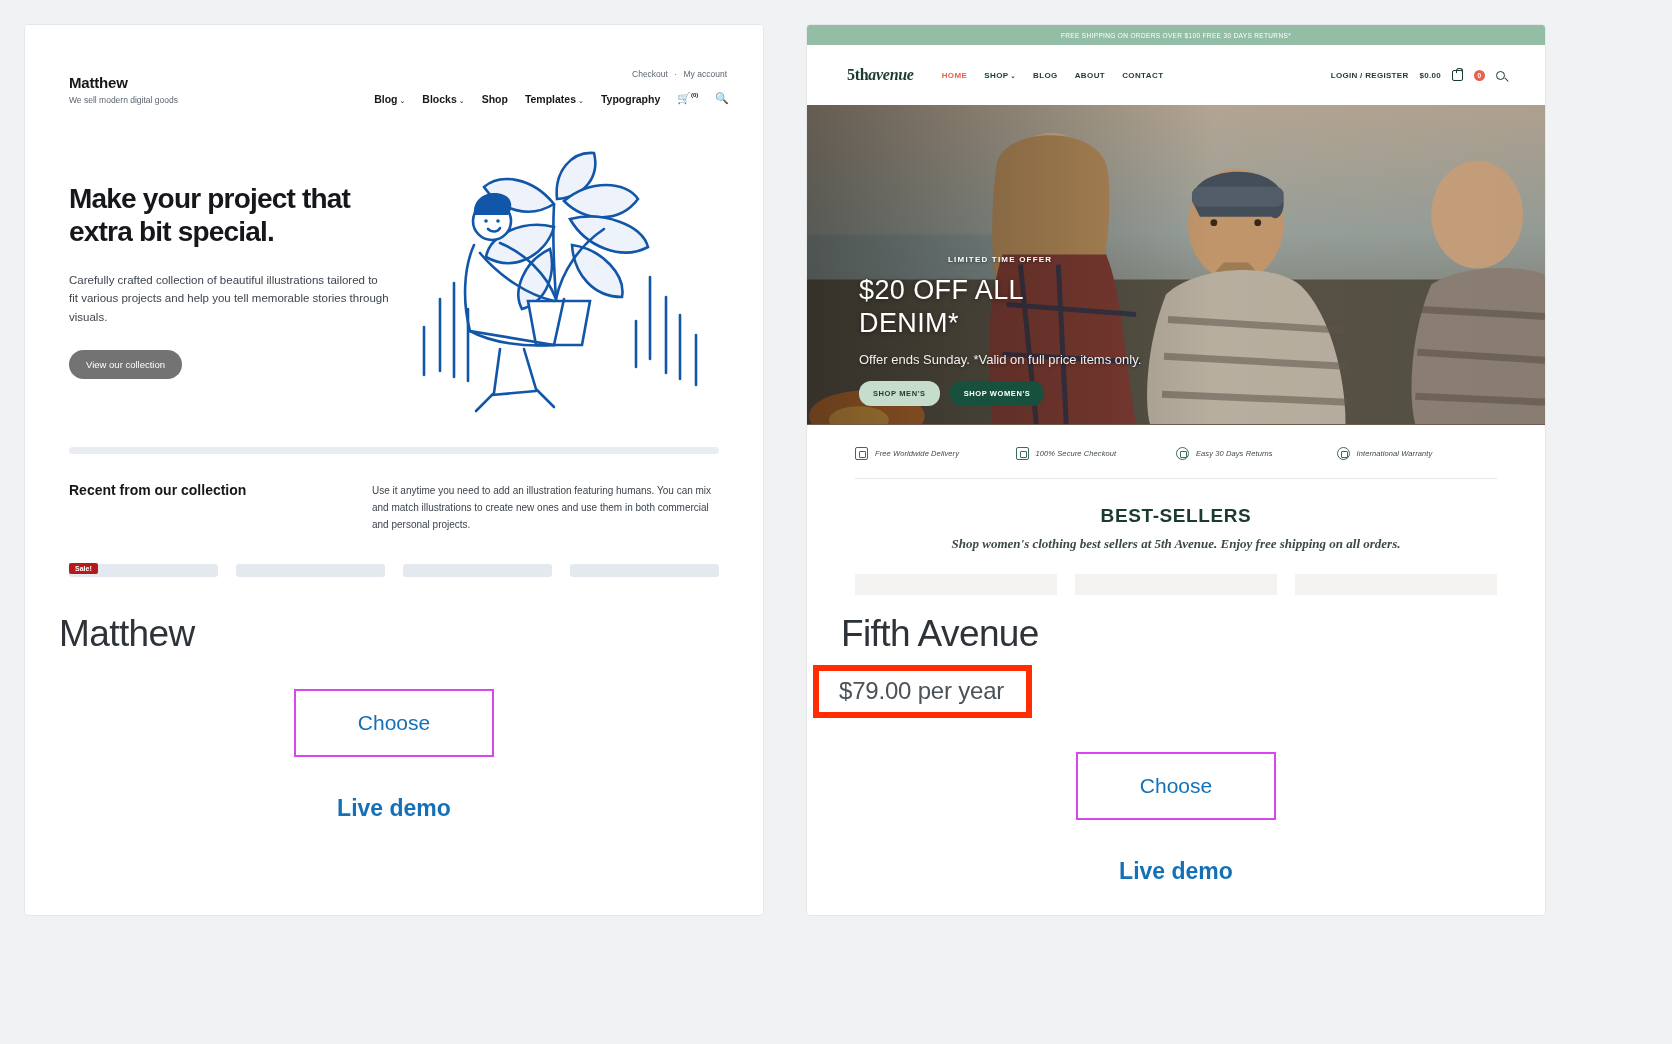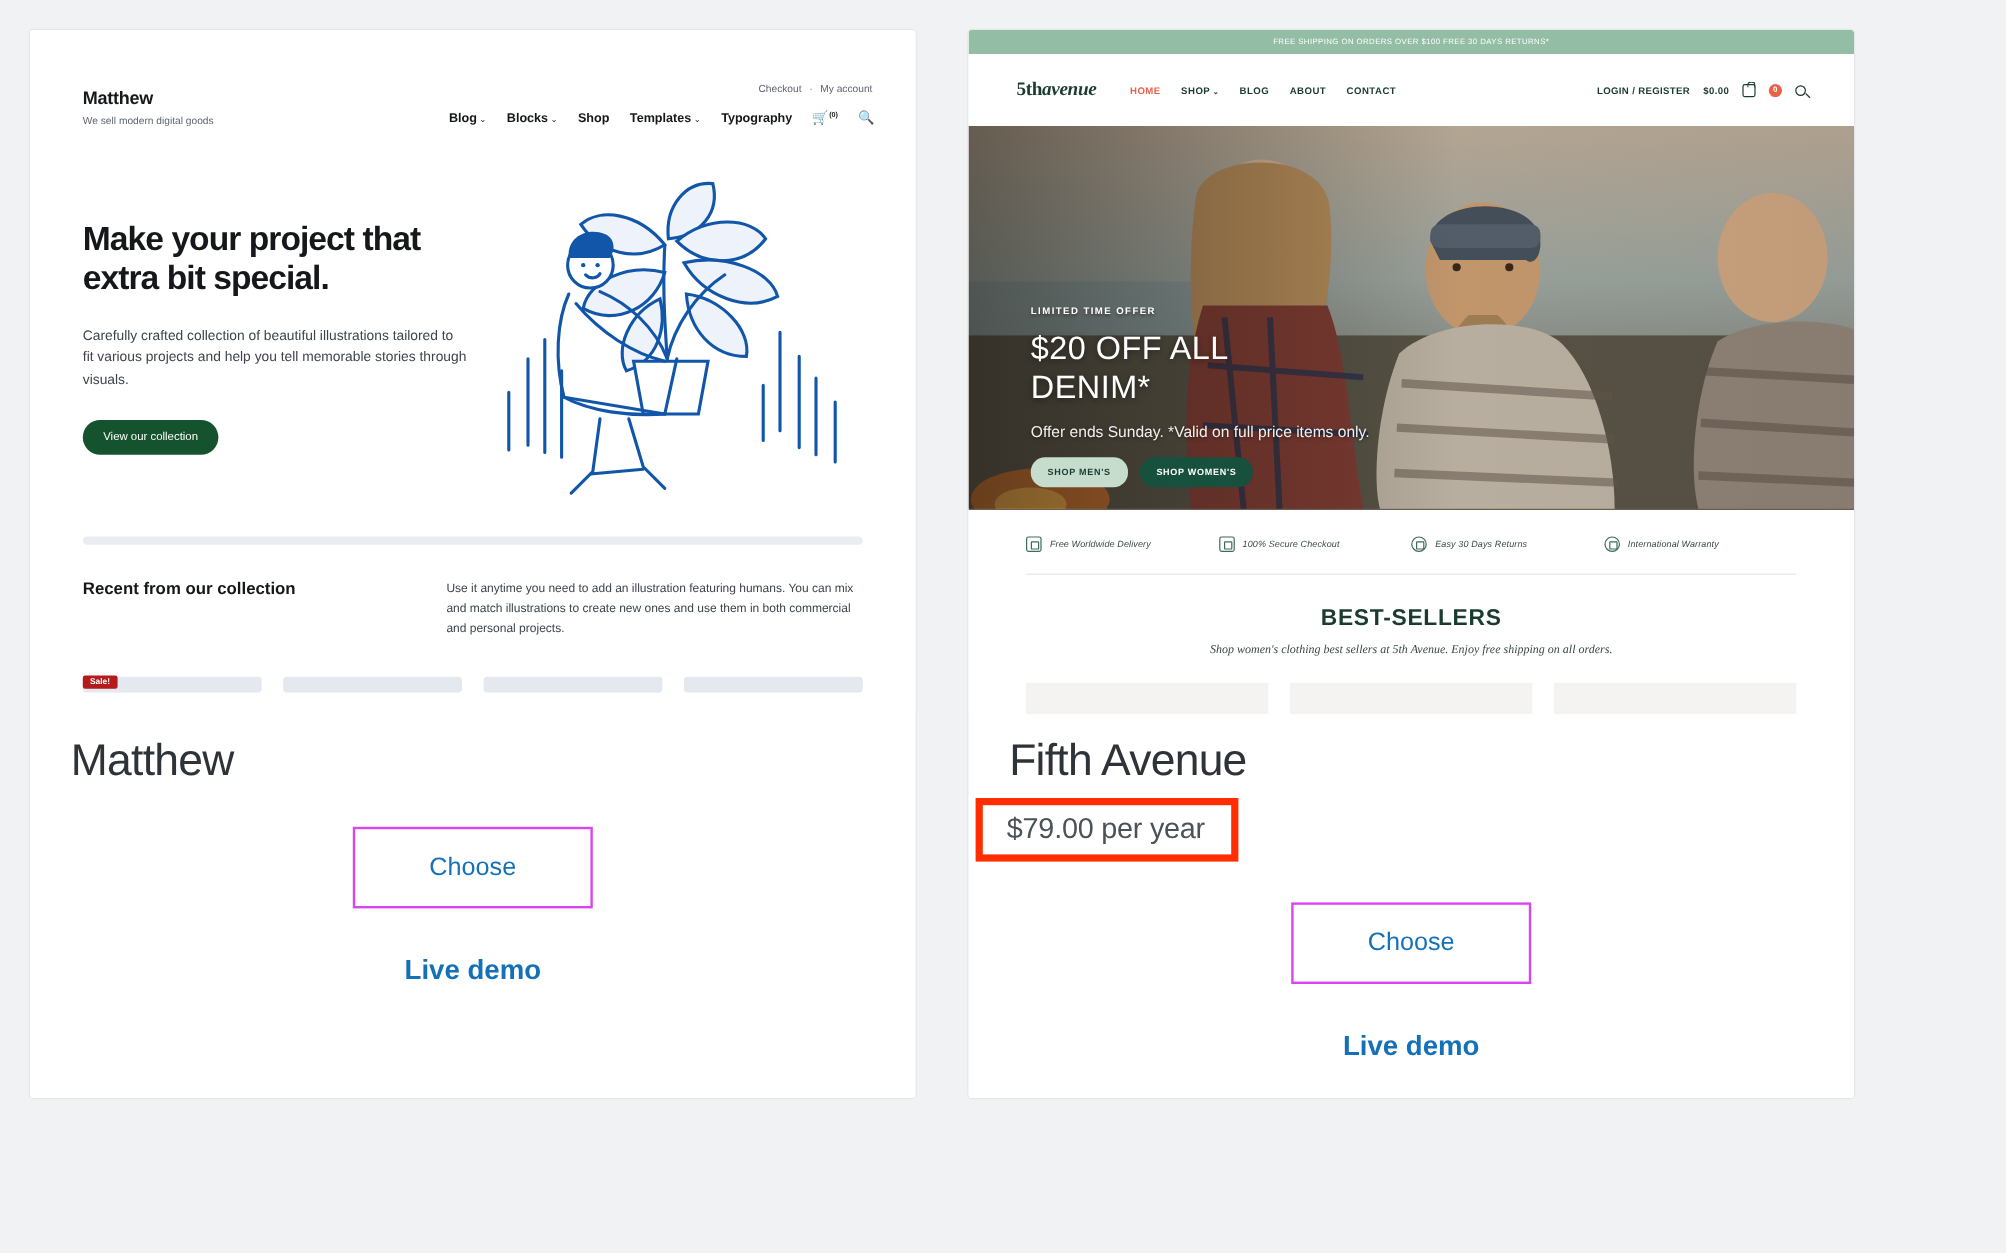--- a/index.html
+++ b/index.html
@@ -88,21 +88,21 @@
   }
   .mt-p {
     margin-top: 22px;
     font-size: 11.5px;
     line-height: 1.62;
     color: #3d444d;
   }
   .mt-btn {
     display: inline-block;
     margin-top: 24px;
-    background: #14532d;
+    background: #737373;
     color: #fff;
     font-size: 9.5px;
     padding: 9px 17px;
     border-radius: 20px;
   }
   .mt-hero-right {
     flex: 1;
     position: relative;
     display: flex;
     align-items: flex-start;
@@ -262,20 +262,21 @@
     left: 52px;
     top: 150px;
     z-index: 3;
   }
   .fa-kicker {
     color: #fff;
     font-size: 8px;
     letter-spacing: 1.2px;
     font-weight: bold;
     text-shadow: 0 1px 3px rgba(0,0,0,.45);
+    text-align: center;
   }
   .fa-h1 {
     color: #fff;
     font-size: 27px;
     line-height: 1.23;
     letter-spacing: 0.4px;
     margin-top: 10px;
     text-shadow: 0 1px 5px rgba(0,0,0,.45);
   }
   .fa-sub {
@@ -337,25 +338,26 @@
     padding-top: 26px;
   }
   .fa-best-title {
     font-size: 19px;
     font-weight: bold;
     color: #1b3b30;
     letter-spacing: 0.6px;
     font-family: "Liberation Sans", sans-serif;
   }
   .fa-best-sub {
-    font-size: 10px;
+    font-size: 13px;
     color: #3c4a44;
     margin-top: 9px;
     font-family: "Liberation Serif", serif;
     font-style: italic;
+    font-weight: bold;
   }
   .fa-products {
     display: flex;
     gap: 18px;
     padding: 22px 48px 0 48px;
   }
   .fa-product {
     flex: 1;
     height: 60px;
     background: #f4f3f1;

